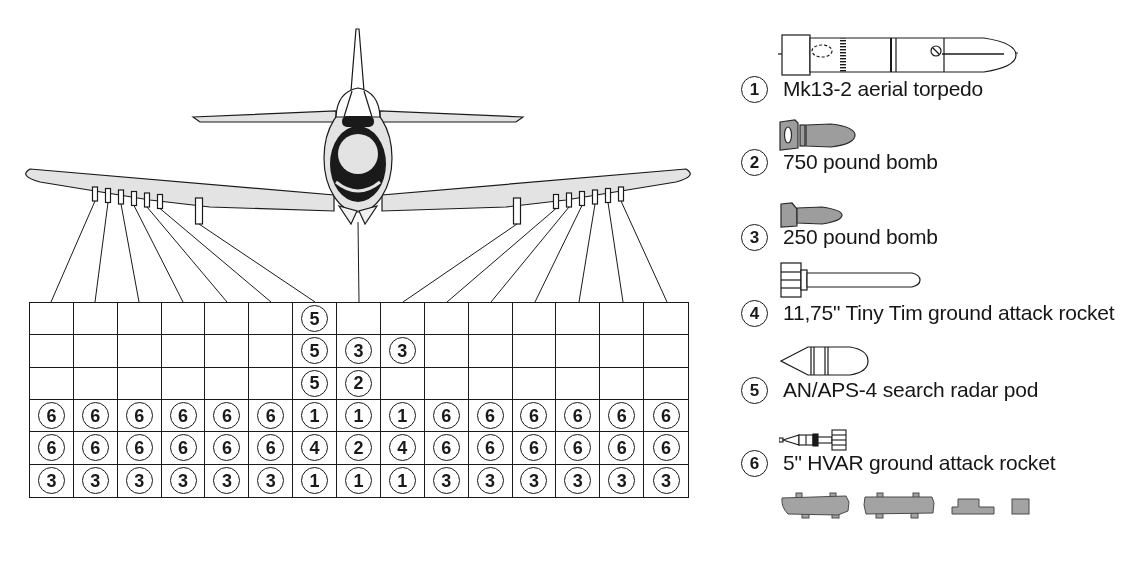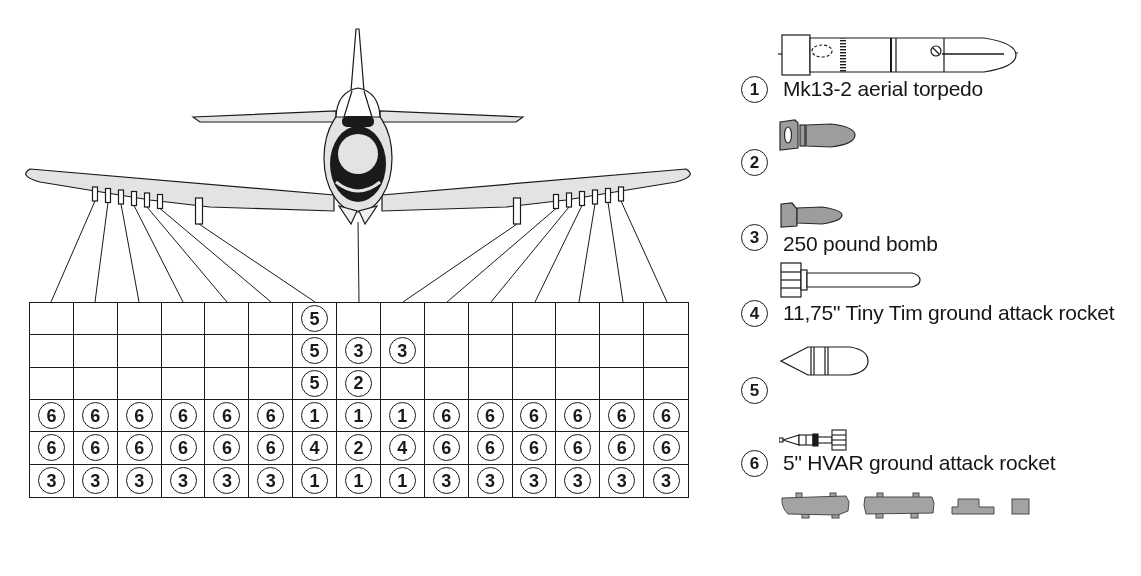--- a/index.html
+++ b/index.html
@@ -330,31 +330,32 @@
     <g stroke="#2a2a2a" stroke-width="1.2">
       <polygon points="1,3 16,1 19,4 19,29 1,31" fill="#9d9d9d"></polygon>
       <ellipse cx="9" cy="16" rx="3.5" ry="8" fill="#ffffff"></ellipse>
       <rect x="21" y="6" width="5" height="21" fill="#9d9d9d"></rect>
       <path d="M27,6 L52,5 Q76,8 76,16 Q76,25 52,28 L27,27 Z" fill="#9d9d9d"></path>
     </g>
   </svg>
   <div class="legend-circle" style="left:741px;top:149px">
     <span>2</span>
   </div>
+  <div class="legend-label" style="left:783px;top:148px">750 pound bomb</div>
 
   <svg class="abs" style="left:780px;top:202px" width="64" height="26" viewBox="0 0 64 26">
     <g stroke="#2a2a2a" stroke-width="1.2">
       <polygon points="1,2 12,1 17,7 17,24 1,25" fill="#9d9d9d"></polygon>
       <path d="M17,6 L42,5 Q62,8 62,13 Q62,19 42,22 L17,21 Z" fill="#9d9d9d"></path>
     </g>
   </svg>
   <div class="legend-circle" style="left:741px;top:224px">
     <span>3</span>
   </div>
-  <div class="legend-label" style="left:783px;top:230px">250 pound bomb</div>
+  <div class="legend-label" style="left:783px;top:223px">250 pound bomb</div>
 
   <svg class="abs" style="left:780px;top:262px" width="142" height="36" viewBox="0 0 142 36">
     <g stroke="#1a1a1a" stroke-width="1.2" fill="#ffffff">
       <rect x="1" y="1" width="20" height="34"></rect>
       <line x1="1" y1="10" x2="21" y2="10"></line>
       <line x1="1" y1="18" x2="21" y2="18"></line>
       <line x1="1" y1="26" x2="21" y2="26"></line>
       <rect x="21" y="8" width="6" height="20"></rect>
       <path d="M27,11 L132,11 Q140,13 140,18 Q140,23 132,25 L27,25 Z"></path>
     </g>
@@ -369,20 +370,21 @@
       <path d="M1,15 L28,1 L70,1 Q88,4 88,15 Q88,26 70,29 L28,29 Z"></path>
       <line x1="31" y1="1" x2="31" y2="29"></line>
       <line x1="34" y1="1" x2="34" y2="29"></line>
       <line x1="45" y1="1" x2="45" y2="29"></line>
       <line x1="48" y1="1" x2="48" y2="29"></line>
     </g>
   </svg>
   <div class="legend-circle" style="left:741px;top:377px">
     <span>5</span>
   </div>
+  <div class="legend-label" style="left:783px;top:376px">AN/APS-4 search radar pod</div>
 
   <svg class="abs" style="left:779px;top:429px" width="70" height="23" viewBox="0 0 70 23">
     <g stroke="#1a1a1a" stroke-width="1.1" fill="#ffffff">
       <rect x="0" y="9" width="4" height="4"></rect>
       <polygon points="4,11 20,6 20,16"></polygon>
       <rect x="20" y="6" width="14" height="10"></rect>
       <line x1="27" y1="6" x2="27" y2="16"></line>
       <rect x="34" y="5" width="5" height="12" fill="#1a1a1a"></rect>
       <rect x="39" y="8" width="14" height="6"></rect>
       <rect x="53" y="1" width="14" height="20"></rect>

